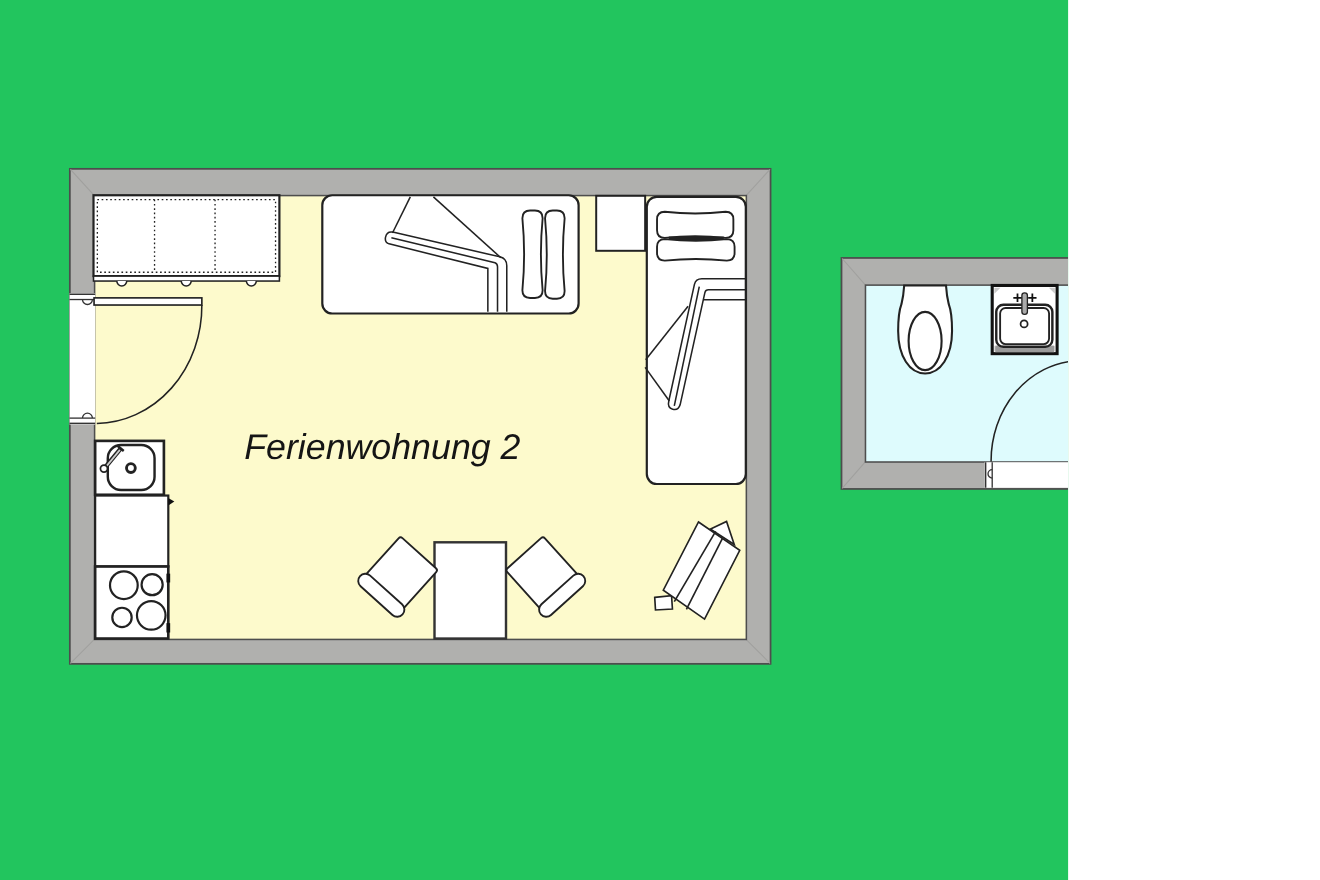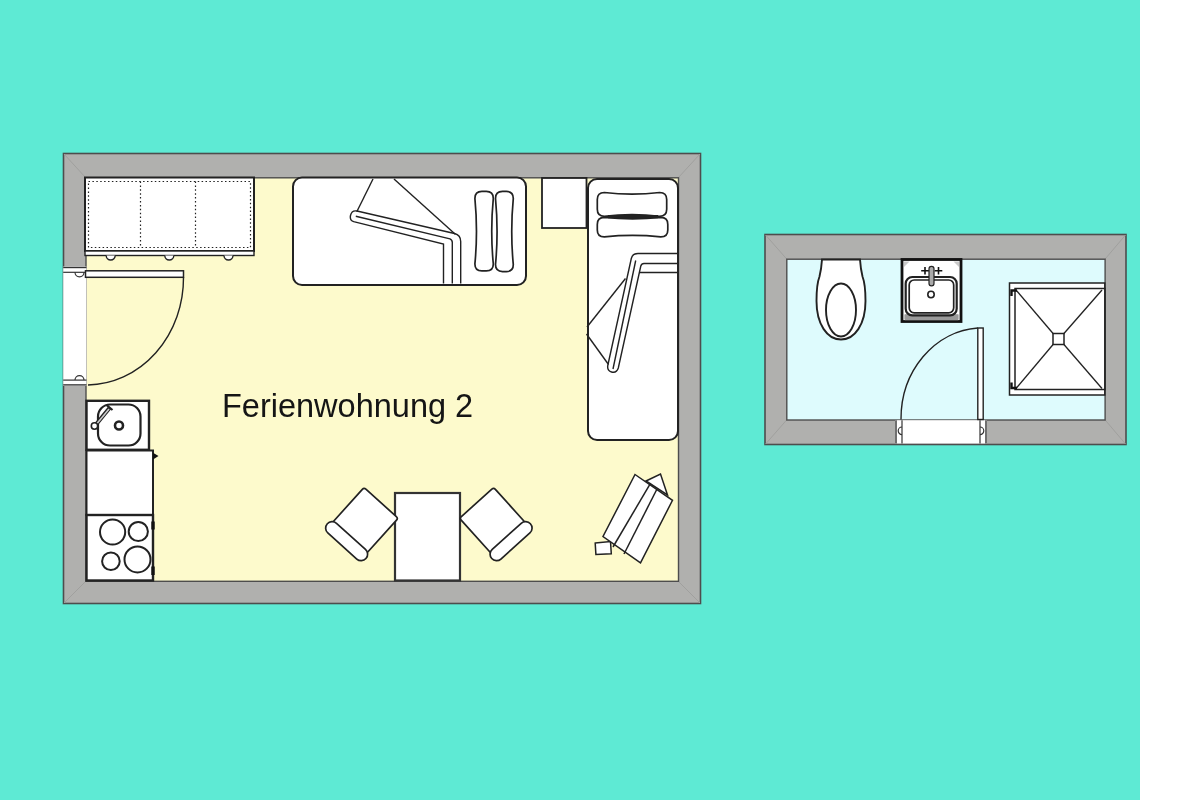--- a/index.html
+++ b/index.html
@@ -1,16 +1,16 @@
 <!DOCTYPE html>
 <html><head>
 <meta charset="utf-8">
 <style>
   html,body{margin:0;padding:0;background:#ffffff;}
-  #page{width:1140px;height:800px;position:relative;background:#5eead4;overflow:hidden;}
+  #page{width:971px;height:800px;position:relative;background:#22c55e;overflow:hidden;font-style:italic;}
   svg{position:absolute;left:0;top:0;}
   text{font-family:"Liberation Sans", sans-serif;}
 </style>
 </head>
 <body>
 <div id="page">
 <svg width="1200" height="800" viewBox="0 0 1200 800">
 
   <g>
     <rect x="63.5" y="153.5" width="637" height="450" fill="#b0b0ae" stroke="#4d4d4d" stroke-width="1.6"></rect>

